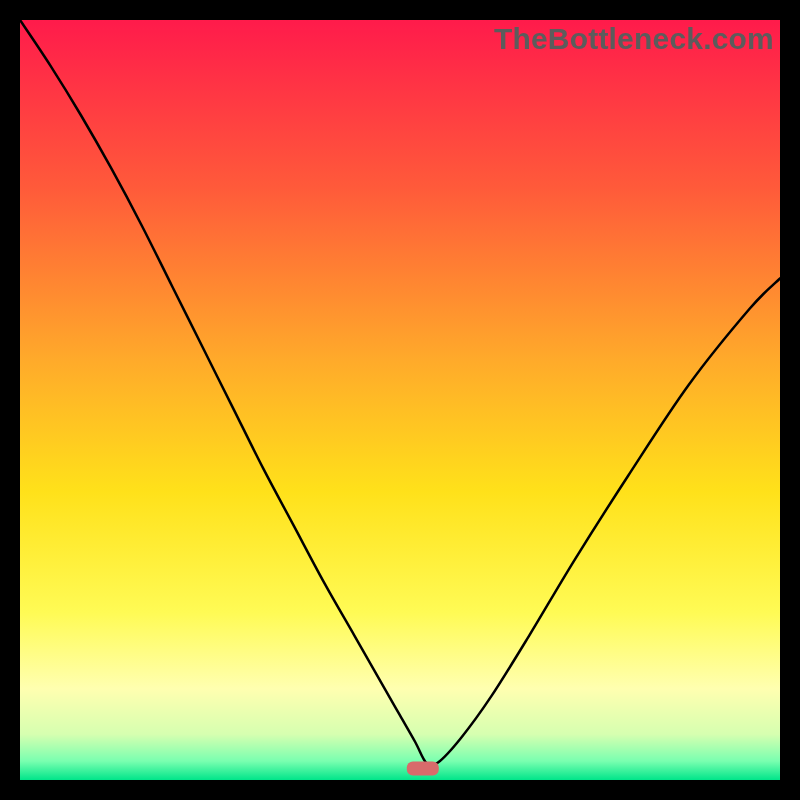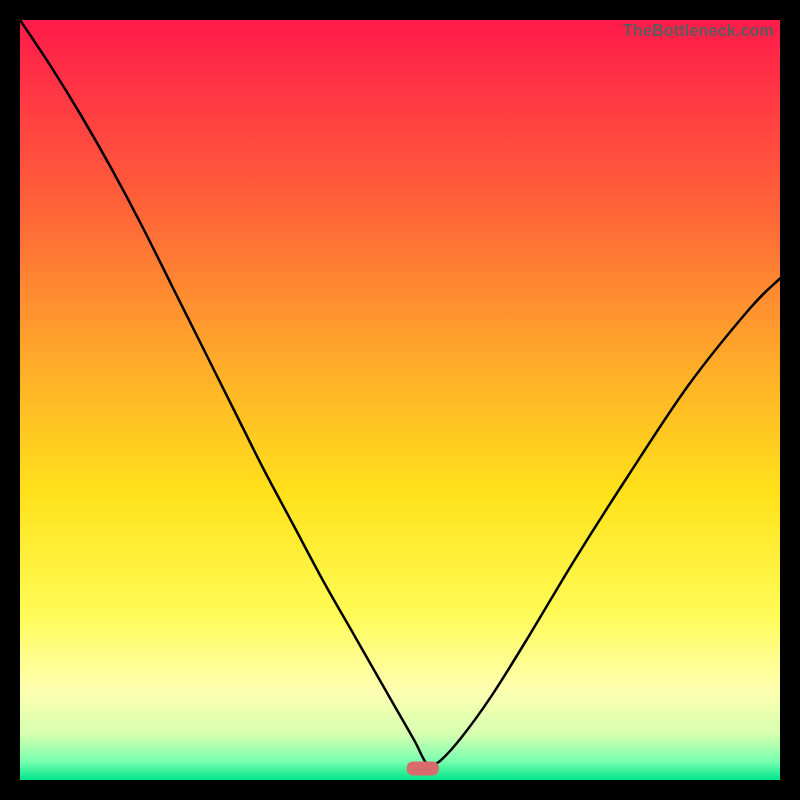--- a/index.html
+++ b/index.html
@@ -23,21 +23,21 @@
     top: 20px;
     width: 760px;
     height: 760px;
     overflow: hidden;
   }
   .watermark {
     position: absolute;
     top: 2px;
     right: 6px;
     color: #5c5c5c;
-    font-size: 16px;
+    font-size: 30px;
     font-weight: 600;
     letter-spacing: 0.2px;
     z-index: 10;
     user-select: none;
   }
   svg {
     display: block;
   }
 </style>
 </head>

